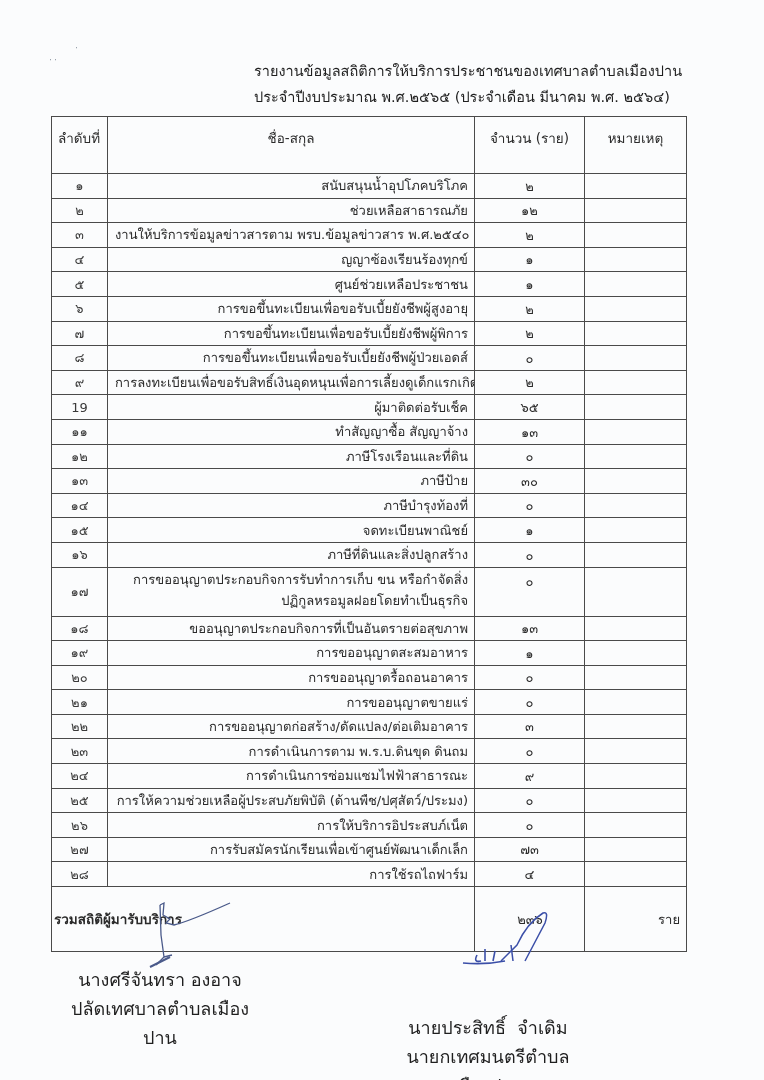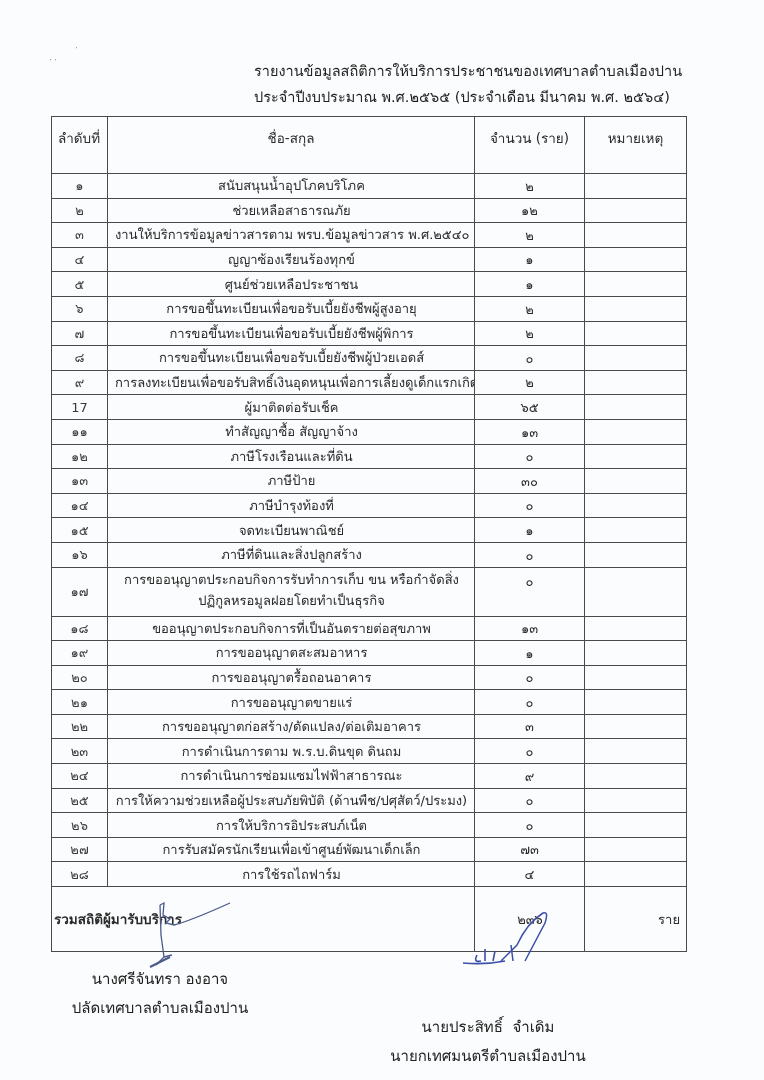--- a/index.html
+++ b/index.html
@@ -32,31 +32,31 @@
       white-space: nowrap;
     }
     col.c-no { width: 56px; }
     col.c-name { width: 367px; }
     col.c-count { width: 110px; }
     col.c-note { width: 102px; }
     tr.head th { height: 46px; vertical-align: top; padding-top: 10px; font-size: 13.5px; }
     tr.head th.h-no { text-align: left; padding-left: 6px; }
     tr.row td { height: 22.6px; }
     tr.row td.no { text-align: center; color: #3a3a3a; }
-    tr.row td.name { text-align: center; padding-left: 7px; }
+    tr.row td.name { text-align: right; padding-left: 7px; }
     tr.row td.count { text-align: center; vertical-align: bottom; padding-bottom: 1px; }
     tr.row.tall td { height: 44px; }
     tr.row.tall td.name { white-space: normal; line-height: 21px; vertical-align: top; padding-top: 1px; }
     tr.row.tall td.count { vertical-align: top; padding-top: 3px; }
     tr.total td { height: 64px; padding-left: 7px; }
     tr.total td.total-label { font-weight: bold; font-size: 13.5px; padding-left: 2px; vertical-align: middle; }
     tr.total td.count { text-align: center; }
     tr.total td.note { text-align: right; }
     .sig {
-      position: absolute; text-align: center; font-size: 15px; line-height: 29px; color: #1f1f1f;
+      position: absolute; text-align: center; font-size: 18px; line-height: 29px; color: #1f1f1f;
     }
     .sig.left { left: 60px; top: 965px; width: 200px; }
     .sig.right { left: 388px; top: 972px; width: 200px; margin-top: 41px; }
     svg.signature { position: absolute; }
   </style>
 </head>
 <body>
 
 <span class="speck" style="left:48px;top:58px;">˙˙</span>
 <span class="speck" style="left:74px;top:46px;">˙</span>
@@ -130,21 +130,21 @@
         <td class="count">๐</td>
         <td class="note"></td>
       </tr>
       <tr class="row">
         <td class="no">๙</td>
         <td class="name">การลงทะเบียนเพื่อขอรับสิทธิ์เงินอุดหนุนเพื่อการเลี้ยงดูเด็กแรกเกิด</td>
         <td class="count">๒</td>
         <td class="note"></td>
       </tr>
       <tr class="row">
-        <td class="no">17</td>
+        <td class="no">19</td>
         <td class="name">ผู้มาติดต่อรับเช็ค</td>
         <td class="count">๖๕</td>
         <td class="note"></td>
       </tr>
       <tr class="row">
         <td class="no">๑๑</td>
         <td class="name">ทำสัญญาซื้อ สัญญาจ้าง</td>
         <td class="count">๑๓</td>
         <td class="note"></td>
       </tr>

